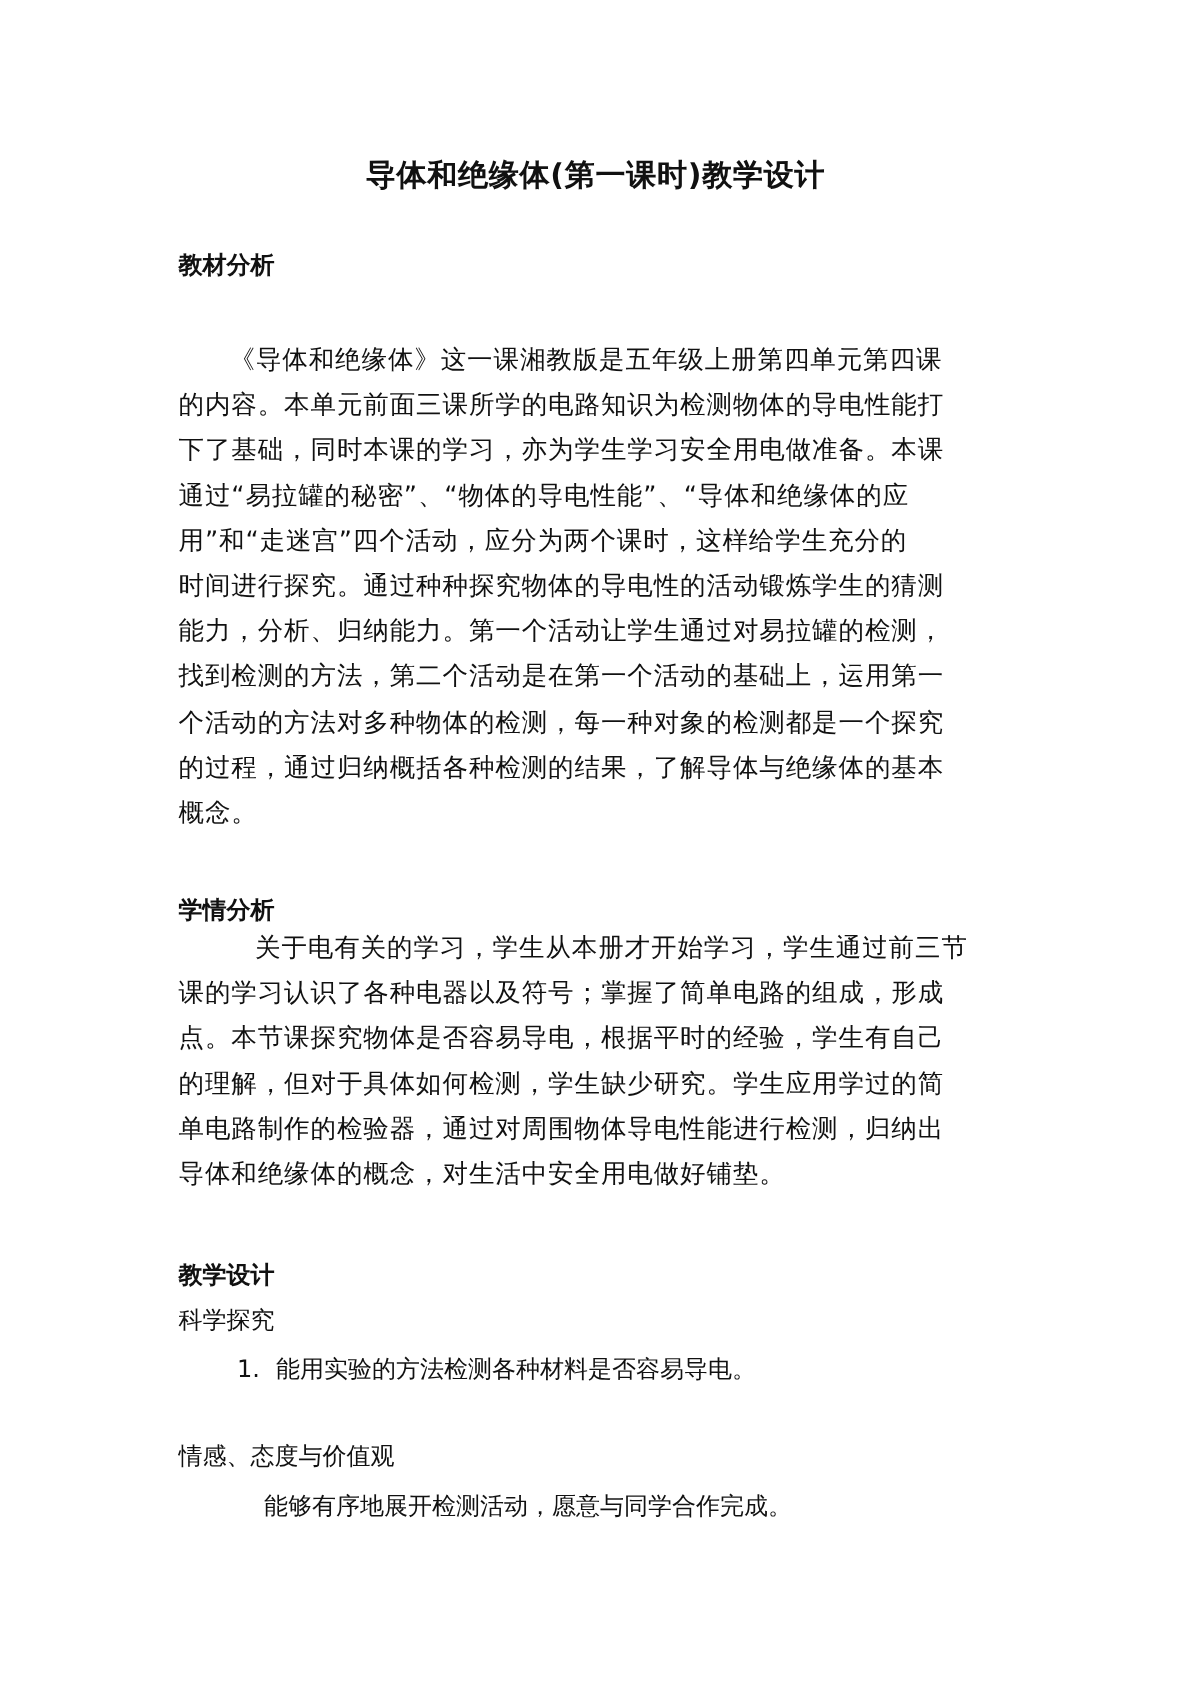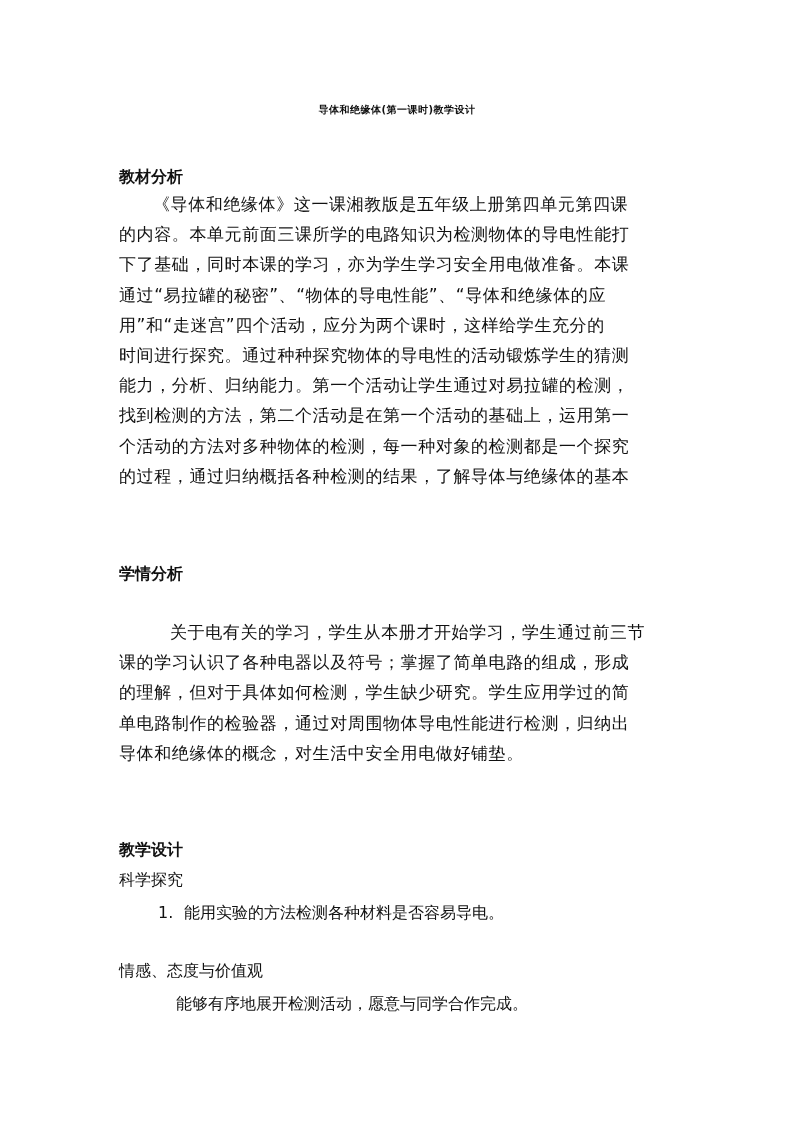--- a/index.html
+++ b/index.html
@@ -4,31 +4,31 @@
   <style>
     html, body { margin: 0; padding: 0; background: #ffffff; }
     body {
       width: 794px; height: 1123px; position: relative; overflow: hidden;
       font-family: "DejaVu Sans", "Liberation Sans", sans-serif;
       color: #111111;
     }
     .page { position: absolute; left: 0; top: 0; width: 794px; height: 1123px; }
     .title {
       position: absolute; left: 0; width: 794px; top: 103px;
-      text-align: center; font-size: 10px; font-weight: bold; letter-spacing: 0.5px;
+      text-align: center; font-size: 20px; font-weight: bold; letter-spacing: 0.5px;
     }
     .heading {
       position: absolute; left: 119px; font-size: 16px; font-weight: bold;
     }
     .para {
       position: absolute; left: 119px; width: 560px;
       font-size: 17px; line-height: 30.2px; letter-spacing: 0.6px;
     }
     .line { display: block; white-space: nowrap; height: 30.2px; }
-    .indent { padding-left: 34px; }
+    .indent { padding-left: 34px; margin-top: 36px; }
     .indent2 { padding-left: 51px; margin-top: 28px; }
     .sub { position: absolute; left: 119px; font-size: 16px; }
     .list-item { position: absolute; left: 158px; font-size: 16px; }
     .list-item .num { display: inline-block; width: 26px; }
     .goal-text { position: absolute; left: 176px; font-size: 16px; }
   </style>
 </head>
 <body>
 
 <div class="page">
@@ -40,26 +40,28 @@
     <span class="line indent">《导体和绝缘体》这一课湘教版是五年级上册第四单元第四课</span>
     <span class="line">的内容。本单元前面三课所学的电路知识为检测物体的导电性能打</span>
     <span class="line">下了基础，同时本课的学习，亦为学生学习安全用电做准备。本课</span>
     <span class="line">通过“易拉罐的秘密”、“物体的导电性能”、“导体和绝缘体的应</span>
     <span class="line">用”和“走迷宫”四个活动，应分为两个课时，这样给学生充分的</span>
     <span class="line">时间进行探究。通过种种探究物体的导电性的活动锻炼学生的猜测</span>
     <span class="line">能力，分析、归纳能力。第一个活动让学生通过对易拉罐的检测，</span>
     <span class="line">找到检测的方法，第二个活动是在第一个活动的基础上，运用第一</span>
     <span class="line">个活动的方法对多种物体的检测，每一种对象的检测都是一个探究</span>
     <span class="line">的过程，通过归纳概括各种检测的结果，了解导体与绝缘体的基本</span>
+    <span class="line">概念。</span>
   </div>
 
-  <div class="heading" style="top:564px;">学情分析</div>
+  <div class="heading" style="top:597px;">学情分析</div>
   <div class="para" style="top:589px;">
     <span class="line indent2">关于电有关的学习，学生从本册才开始学习，学生通过前三节</span>
     <span class="line">课的学习认识了各种电器以及符号；掌握了简单电路的组成，形成</span>
+    <span class="line">点。本节课探究物体是否容易导电，根据平时的经验，学生有自己</span>
     <span class="line">的理解，但对于具体如何检测，学生缺少研究。学生应用学过的简</span>
     <span class="line">单电路制作的检验器，通过对周围物体导电性能进行检测，归纳出</span>
     <span class="line">导体和绝缘体的概念，对生活中安全用电做好铺垫。</span>
   </div>
 
   <div class="heading" style="top:840px;">教学设计</div>
   <div class="sub" style="top:870px;">科学探究</div>
   <div class="list-item" style="top:903px;">
     <span class="num">1.</span><span>能用实验的方法检测各种材料是否容易导电。</span>
   </div>

